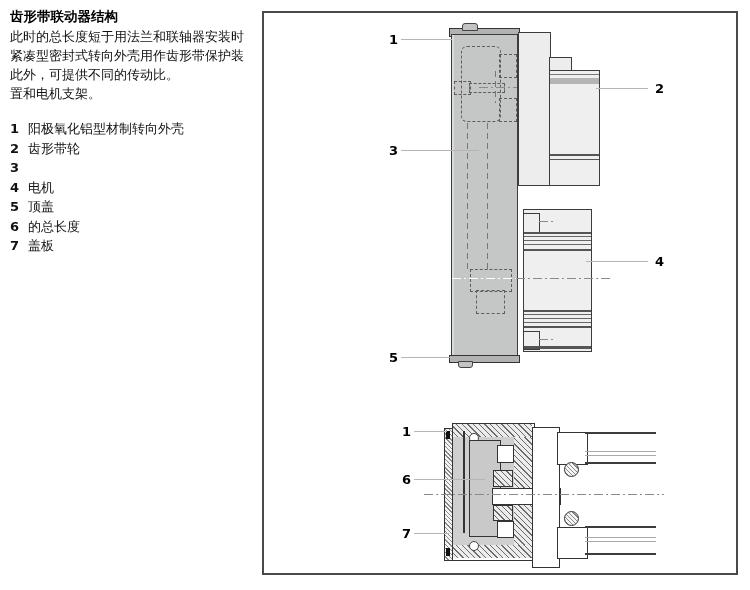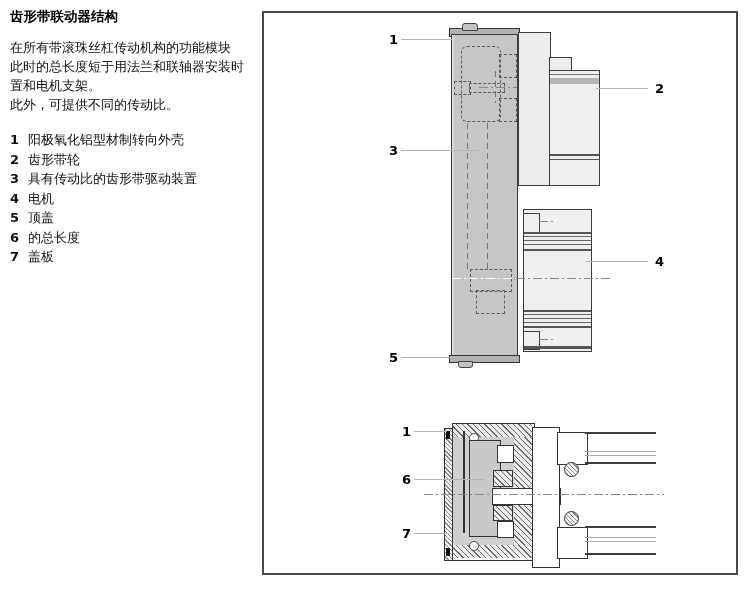--- a/index.html
+++ b/index.html
@@ -4,21 +4,21 @@
 <style>
   html,body{margin:0;padding:0;}
   body{
     width:750px;height:590px;background:#ffffff;position:relative;
     font-family:"DejaVu Sans","Liberation Sans",sans-serif;
     -webkit-font-smoothing:antialiased;color:#111;
   }
   .abs{position:absolute;}
   
   .text-col{position:absolute;left:10px;top:8px;width:250px;}
-  .title{font-size:13.5px;font-weight:bold;margin:0 0 12px 0;color:#000;}
+  .title{font-size:13.5px;font-weight:bold;margin:0 0 1px 0;color:#000;}
   .bodyline{font-size:13px;line-height:19px;white-space:nowrap;}
   .legend{margin-top:16px;}
   .legend-row{display:flex;font-size:13px;line-height:19.5px;}
   .legend-num{font-weight:bold;width:18px;flex:0 0 18px;}
   
   .frame{position:absolute;left:262px;top:11px;width:472px;height:560px;
          border:2px solid #4a4a4a;background:#fff;}
   
   .hline{position:absolute;background:#3c3c3c;}
   .leader{position:absolute;height:1px;background:#b5b5b5;}
@@ -31,37 +31,36 @@
     background:repeating-linear-gradient(180deg,#777 0 6px,transparent 6px 10px);}
   .hatch{background:repeating-linear-gradient(45deg,#ececec 0 3px,#6b6b6b 3px 4px);}
   .hatch-fine{background:repeating-linear-gradient(45deg,#f4f4f4 0 2px,#8a8a8a 2px 3px);}
   .stripe{position:absolute;left:0;}
 </style>
 </head>
 <body>
 
 <div class="text-col">
   <div class="title">齿形带联动器结构</div>
-  <div class="bodyline">在所有带滚珠丝杠传动机构的功能模块</div>
   <div class="bodyline">此时的总长度短于用法兰和联轴器安装时</div>
+  <div class="bodyline">紧凑型密封式转向外壳用作齿形带保护装</div>
+  <div class="bodyline">此外，可提供不同的传动比。</div>
   <div class="bodyline">置和电机支架。</div>
-  <div class="bodyline">此外，可提供不同的传动比。</div>
 
   <div class="legend">
     <div class="legend-row">
       <span class="legend-num">1</span>
       <span>阳极氧化铝型材制转向外壳</span>
     </div>
     <div class="legend-row">
       <span class="legend-num">2</span>
       <span>齿形带轮</span>
     </div>
     <div class="legend-row">
       <span class="legend-num">3</span>
-      <span>具有传动比的齿形带驱动装置</span>
     </div>
     <div class="legend-row">
       <span class="legend-num">4</span>
       <span>电机</span>
     </div>
     <div class="legend-row">
       <span class="legend-num">5</span>
       <span>顶盖</span>
     </div>
     <div class="legend-row">

